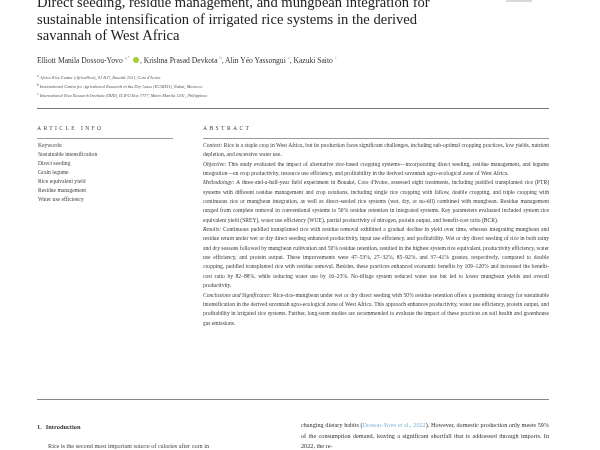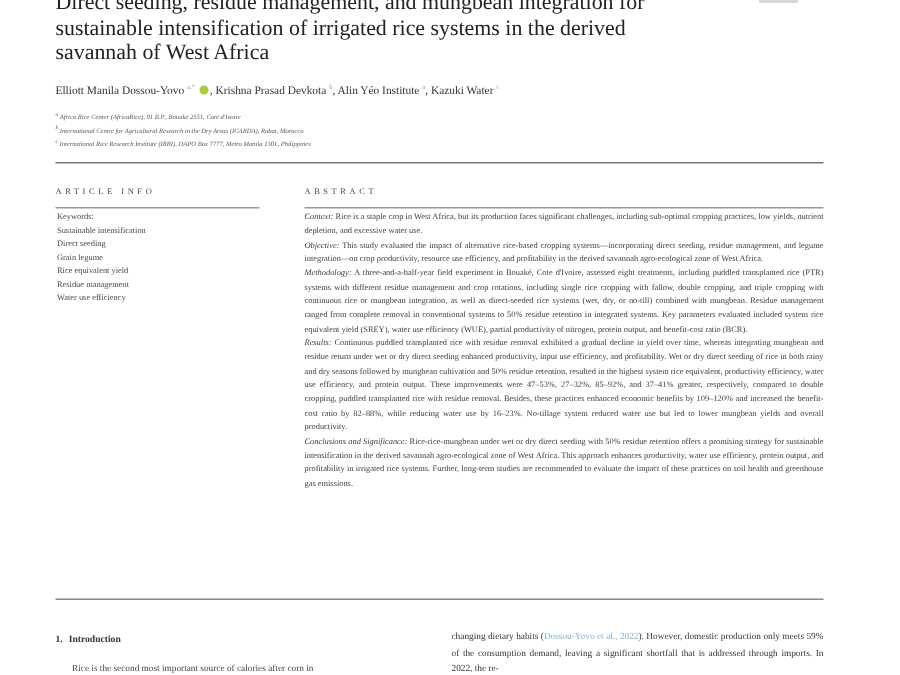--- a/index.html
+++ b/index.html
@@ -83,23 +83,23 @@
   <div class="top-tab"></div>
 
   <h1 class="title">Direct seeding, residue management, and mungbean integration for sustainable intensification of irrigated rice systems in the derived savannah of West Africa</h1>
 
   <div class="authors">
     <span>Elliott Manila Dossou-Yovo</span>
     <sup>a,*</sup>
     <span class="orcid"></span><span>, </span>
     <span>Krishna Prasad Devkota</span>
     <sup>b</sup><span>, </span>
-    <span>Alin Yéo Institute</span>
+    <span>Alin Yéo Yassongui</span>
     <sup>a</sup><span>, </span>
-    <span>Kazuki Water</span>
+    <span>Kazuki Saito</span>
     <sup>c</sup>
   </div>
 
   <div class="affils">
     <div><sup>a</sup> <span>Africa Rice Center (AfricaRice), 01 B.P., Bouaké 2551, Cote d'Ivoire</span></div>
     <div><sup>b</sup> <span>International Centre for Agricultural Research in the Dry Areas (ICARDA), Rabat, Morocco</span></div>
     <div><sup>c</sup> <span>International Rice Research Institute (IRRI), DAPO Box 7777, Metro Manila 1301, Philippines</span></div>
   </div>
 
   <div class="rule-top"></div>

